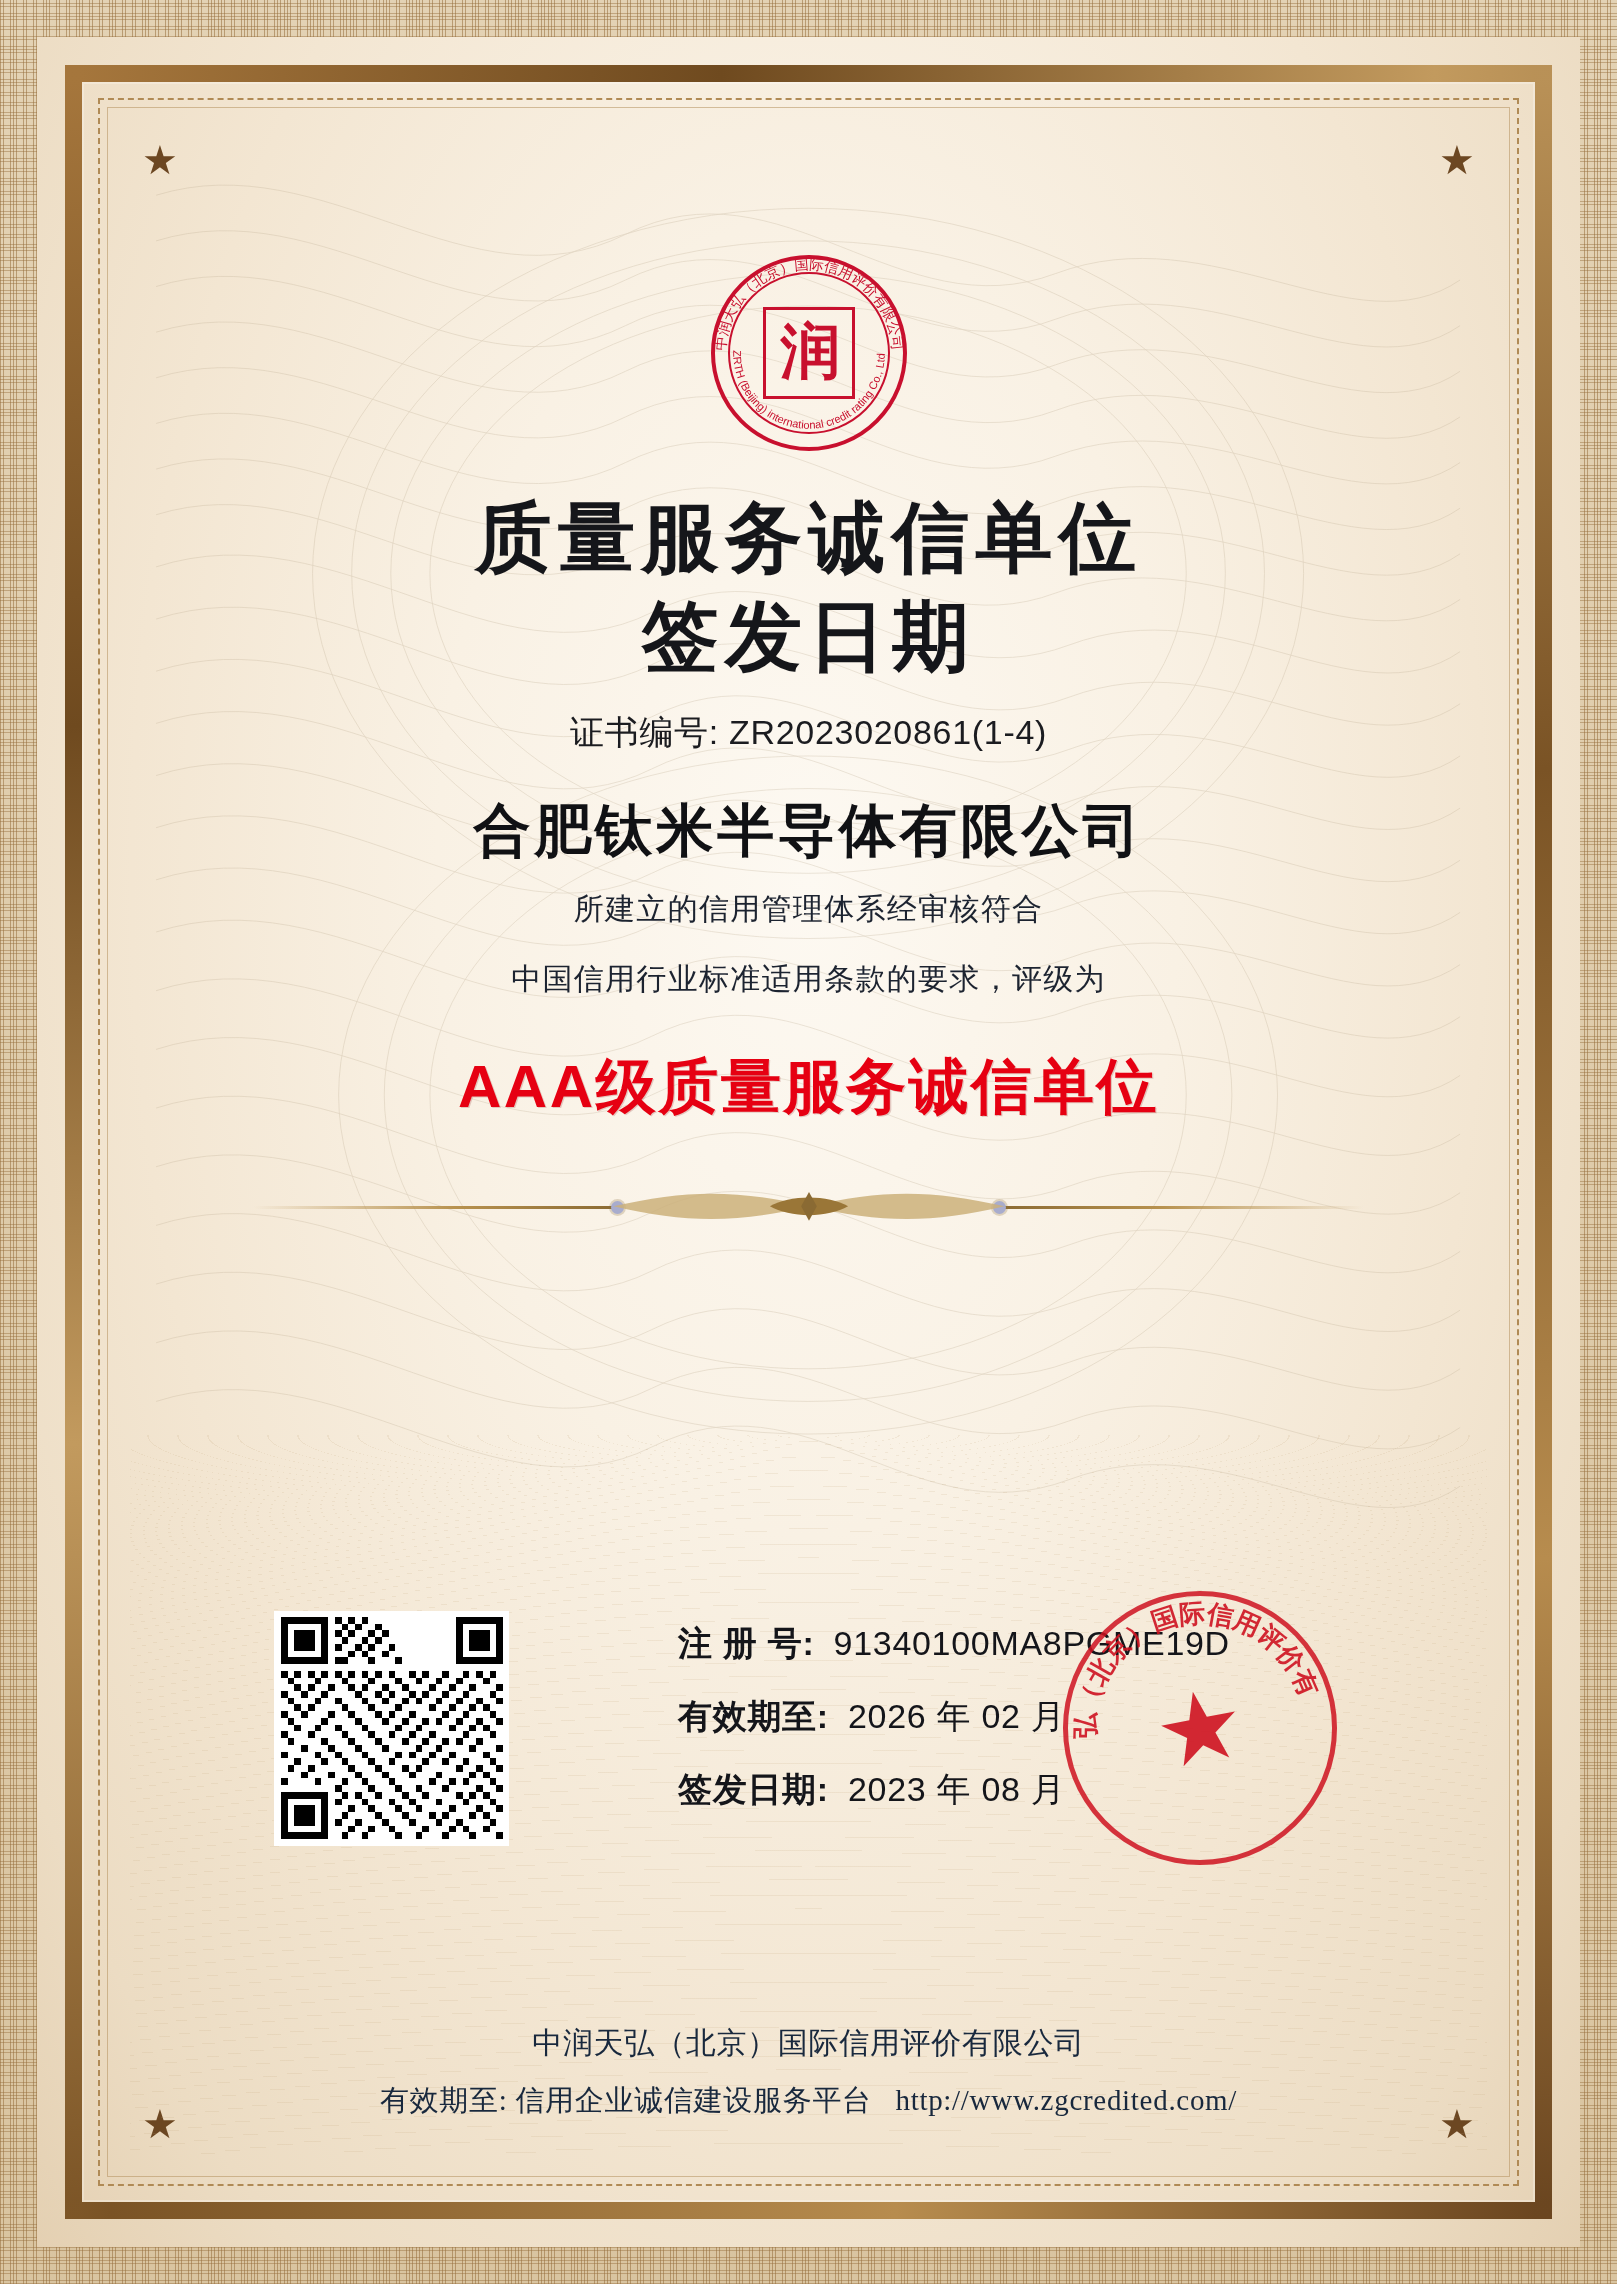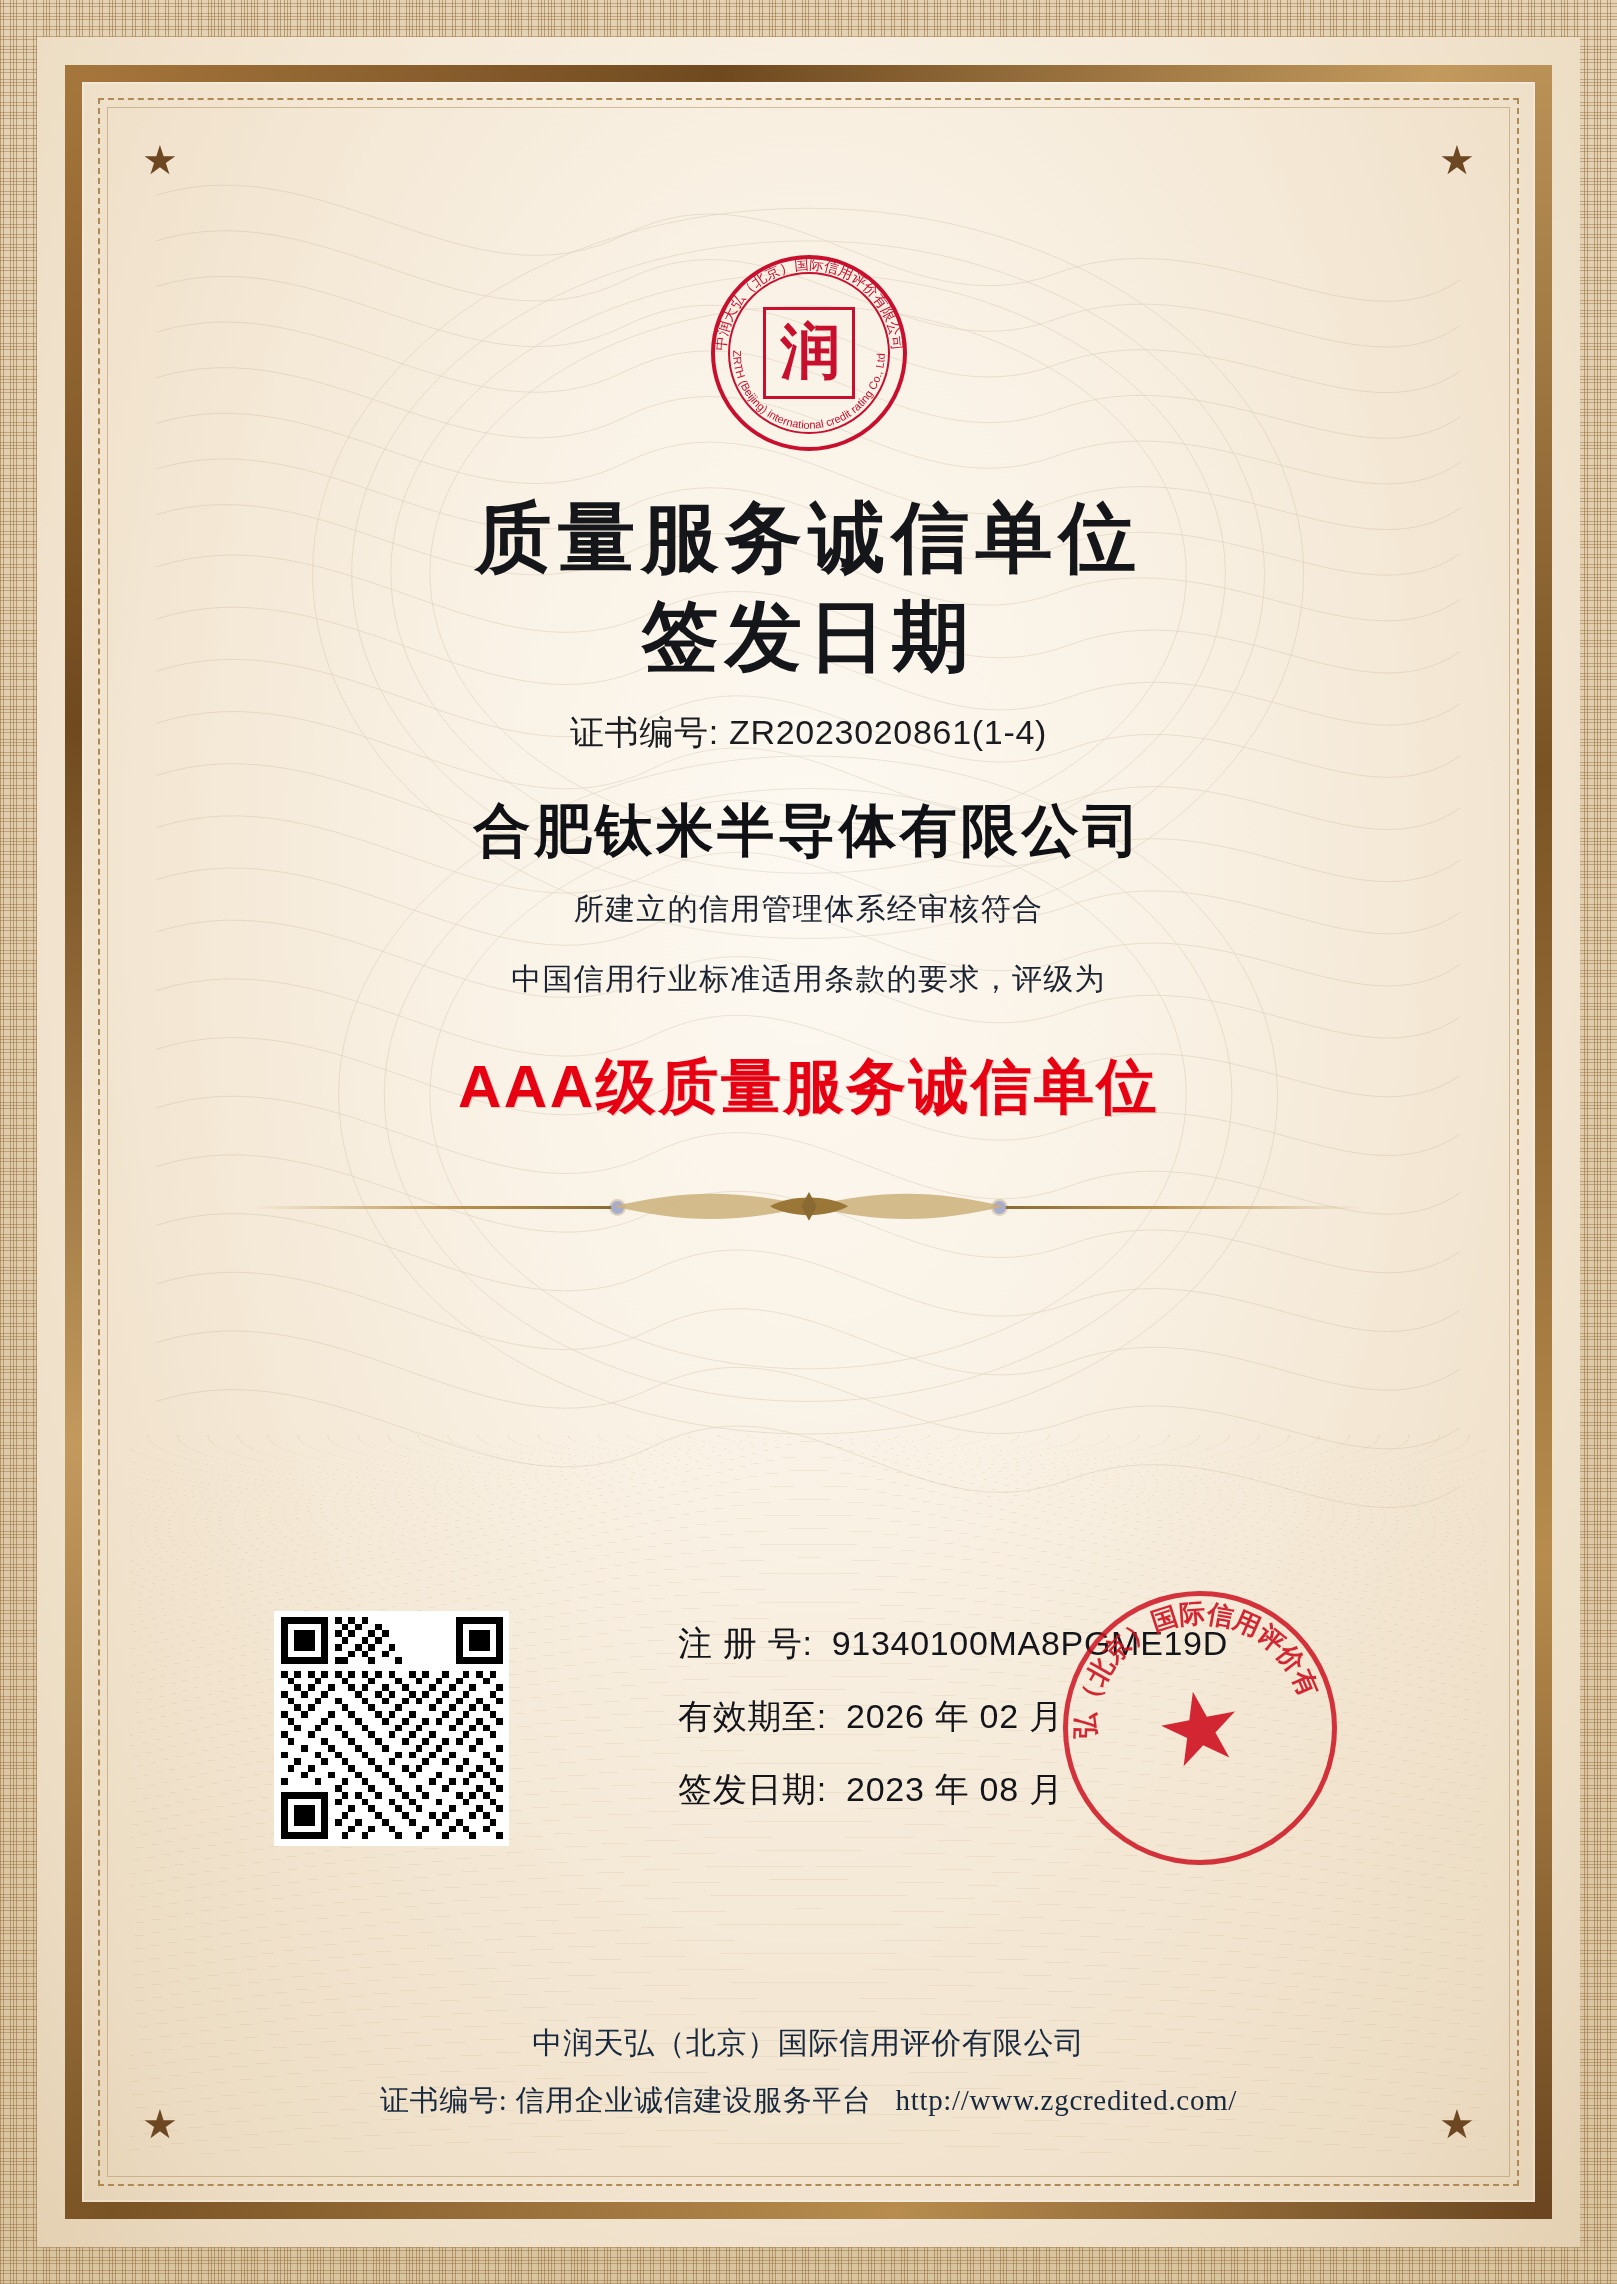--- a/index.html
+++ b/index.html
@@ -238,21 +238,21 @@
     left: 561px; top: 17px;
     text-align: left;
   }
   .field-row {
     font-size: 34px;
     color: #14151a;
     margin-bottom: 27px;
     letter-spacing: 0.7px;
     white-space: nowrap;
   }
-  .field-row .lbl { font-weight: normal; }
+  .field-row .lbl { font-weight: bold; }
   .field-row .val { margin-left: 9px; text-align: right; }
 
   
   .stamp {
     position: absolute;
     right: 163px; top: -13px;
     width: 274px; height: 274px;
     transform: rotate(-11deg);
   }
   .stamp .circle {
@@ -689,19 +689,19 @@
           <textPath href="#stampArc" startOffset="50%">中润天弘（北京）国际信用评价有限公司</textPath>
         </text>
       </svg>
       <div class="star-c">★</div>
     </div>
   </div>
 
   <div class="footer">
     <div class="org">中润天弘（北京）国际信用评价有限公司</div>
     <div class="query">
-      <span>证书编号: 信用企业诚信建设服务平台</span>
+      <span>有效期至: 信用企业诚信建设服务平台</span>
       <span class="url">http://www.zgcredited.com/</span>
     </div>
   </div>
 
 </div>
 
 
 </body></html>

